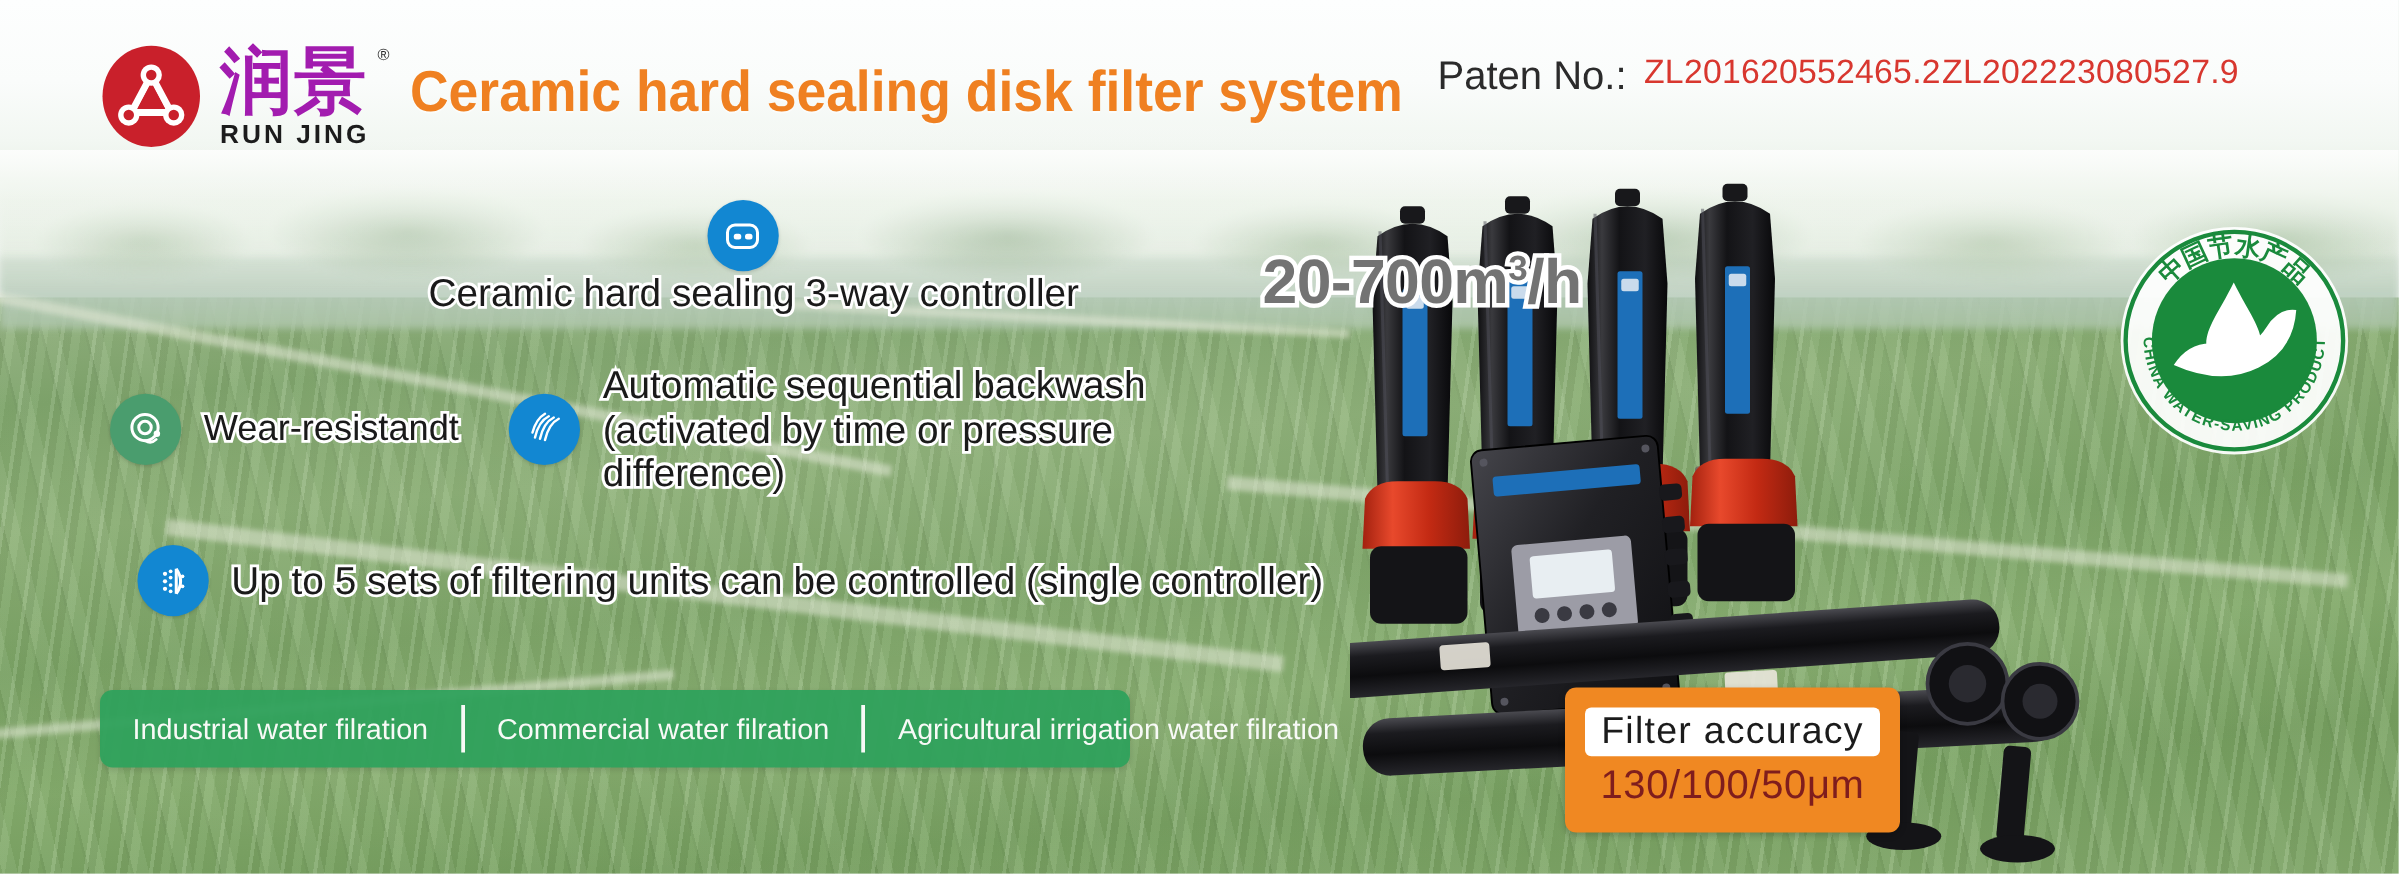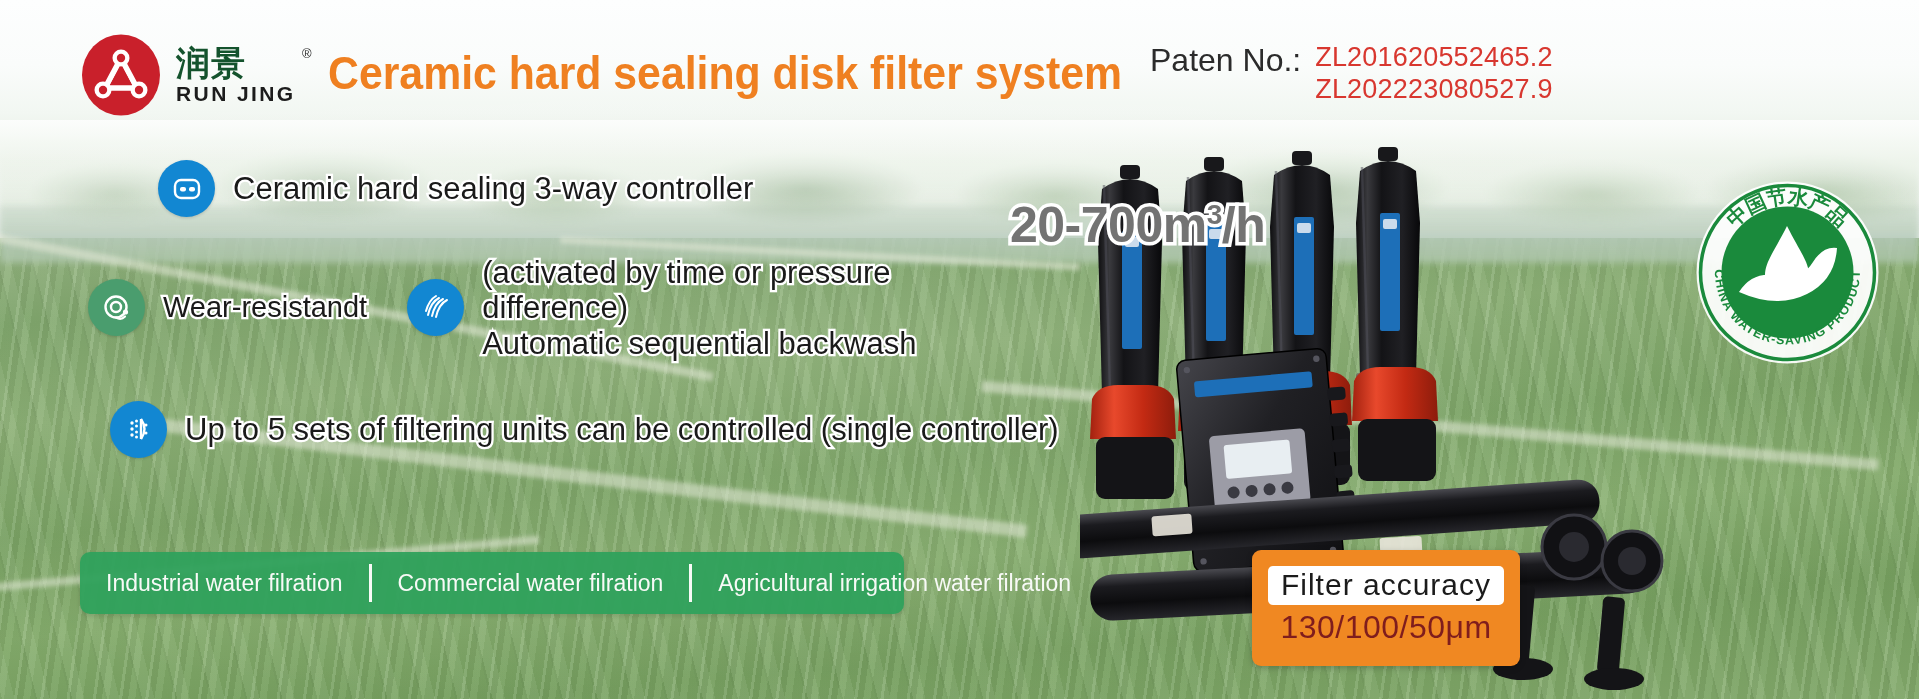--- a/index.html
+++ b/index.html
@@ -78,21 +78,21 @@
   }
 
   
   .header { position:absolute; left:0; top:0; width:100%; height:145px; z-index:20; }
 
   .logo-block { position:absolute; left:80px; top:34px; display:flex; align-items:center; gap:14px; }
   .logo-mark { width:82px; height:82px; position:relative; }
   .logo-text-wrap { position:relative; padding-top:2px; }
   .logo-cn {
     font-family:"DejaVu Sans", sans-serif;
-    font-size:34px; font-weight:700; color:#14532d; line-height:1.02;
+    font-size:58px; font-weight:700; color:#a21caf; line-height:1.02;
     letter-spacing:1px;
   }
   .logo-reg {
     position:absolute; right:-16px; top:2px; font-size:13px; color:#2a2a2a;
     font-family:"Liberation Sans", sans-serif;
   }
   .logo-en {
     font-size:21px; font-weight:700; color:#1c1c1c; letter-spacing:2.4px;
     text-align:center; margin-top:1px;
   }
@@ -101,28 +101,28 @@
     position:absolute; left:328px; top:46px;
     font-family:"Liberation Sans Narrow","Liberation Sans", sans-serif;
     font-size:46px; font-weight:700; color:#ef8021;
     letter-spacing:0px; white-space:nowrap;
     transform:scaleX(.93); transform-origin:left center;
     text-shadow:0 1px 0 rgba(255,255,255,.5);
   }
 
   .patent-block { position:absolute; left:1150px; top:42px; display:flex; align-items:flex-start; gap:14px; }
   .patent-label { font-size:32px; color:#2b2b2b; white-space:nowrap; }
-  .patent-nums { display:flex; flex-direction:column; gap:1px; }
+  .patent-nums { display:flex; gap:1px; }
   .patent-num { font-size:27px; color:#d8372f; white-space:nowrap; letter-spacing:.2px; }
 
   
   .features { position:absolute; left:0; top:150px; width:1030px; z-index:20; }
 
   .feat-row { display:flex; align-items:center; }
-  .row-1 { margin-left:158px; margin-top:10px; }
+  .row-1 { margin-left:158px; margin-top:10px;flex-direction:column; }
   .row-2 { margin-left:88px; margin-top:38px; align-items:center; }
   .row-3 { margin-left:110px; margin-top:40px; }
 
   .icon-circle {
     width:57px; height:57px; border-radius:50%;
     display:flex; align-items:center; justify-content:center;
     flex:0 0 auto;
     box-shadow:0 1px 3px rgba(0,0,0,.16);
   }
   .ic-blue { background:#1287d2; }
@@ -417,22 +417,22 @@
         <svg viewBox="0 0 34 34" width="34" height="34">
           <g stroke="#fff" stroke-width="2" fill="none" stroke-linecap="round">
             <path d="M9 24 q 3 -13 11 -17"></path>
             <path d="M13 25 q 3 -13 11 -17"></path>
             <path d="M17 26 q 3 -13 11 -17"></path>
             <path d="M7 20 q 3 -11 10 -15"></path>
           </g>
         </svg>
       </div>
       <div class="feat-text two-line">
+        <div>Automatic sequential backwash</div>
         <div>(activated by time or pressure difference)</div>
-        <div>Automatic sequential backwash</div>
       </div>
     </div>
 
     <div class="feat-row row-3">
       <div class="icon-circle ic-blue">
         <svg viewBox="0 0 34 34" width="34" height="34">
           <path d="M19 7 L19 27" stroke="#fff" stroke-width="2.4" fill="none"></path>
           <path d="M19 7 q 7 10 0 20" stroke="#fff" stroke-width="2.4" fill="none"></path>
           <g fill="#fff">
             <circle cx="10" cy="11" r="1.7"></circle>

